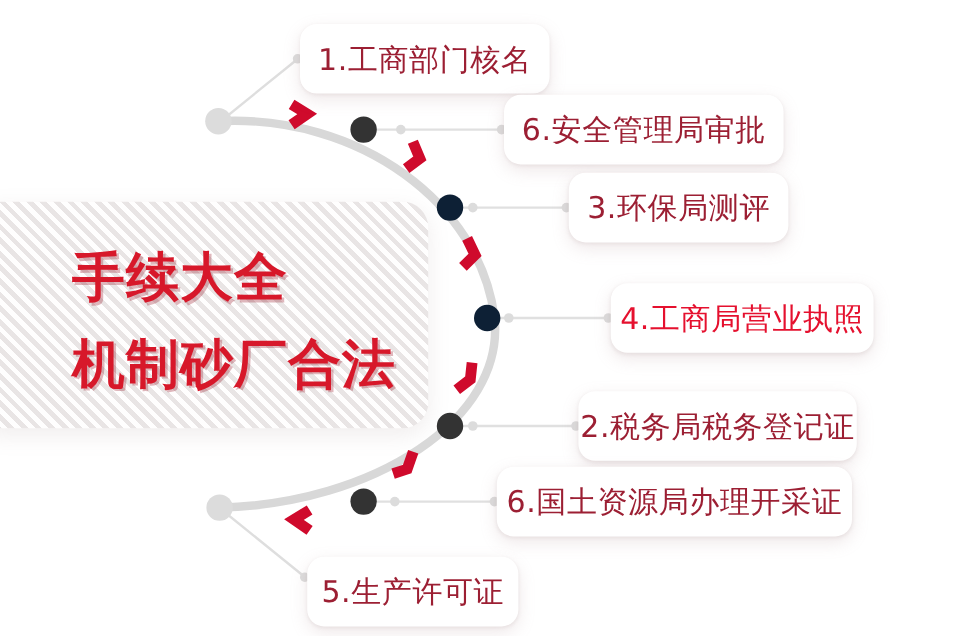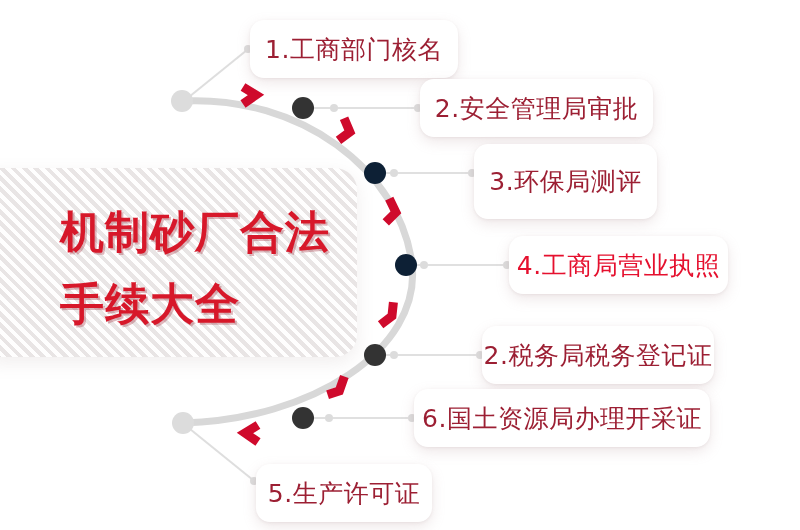--- a/index.html
+++ b/index.html
@@ -67,22 +67,22 @@
   }
   .label-text.accent{color:#e5102e;}
 </style>
 </head>
 <body>
 
 <div id="stage">
 
   <div class="title-panel">
     <div class="title-inner">
+      <div class="title-line">手续大全</div>
       <div class="title-line">机制砂厂合法</div>
-      <div class="title-line">手续大全</div>
     </div>
   </div>
 
   <svg id="arcsvg" viewBox="0 0 800 530">
 
     <path d="M182,101 C300,95 400,170 412,264 C422,350 310,420 183,423" fill="none" stroke="#d8d8d8" stroke-width="7" stroke-linecap="round"></path>
 
     <line x1="184" y1="101" x2="247" y2="50" stroke="#dedede" stroke-width="2"></line>
     <circle cx="248" cy="49" r="4" fill="#dcdcdc"></circle>
 
@@ -125,24 +125,24 @@
       <path d="M345,377 L339,391 L327,394" transform="rotate(-4 337 386)"></path>
       <path d="M258,425 L245,433 L258,442"></path>
     </g>
   </svg>
 
   <div class="label-box" style="left:250px;top:20px;width:208px;height:58px;">
     <span class="label-text">1.工商部门核名</span>
   </div>
 
   <div class="label-box" style="left:420px;top:79px;width:233px;height:58px;">
-    <span class="label-text">2.安全管理局审批</span>
+    <span class="label-text">6.安全管理局审批</span>
   </div>
 
-  <div class="label-box" style="left:474px;top:144px;width:183px;height:75px;">
+  <div class="label-box" style="left:474px;top:144px;width:183px;height:58px;">
     <span class="label-text">3.环保局测评</span>
   </div>
 
   <div class="label-box" style="left:509px;top:236px;width:219px;height:58px;">
     <span class="label-text accent">4.工商局营业执照</span>
   </div>
 
   <div class="label-box" style="left:482px;top:326px;width:232px;height:58px;">
     <span class="label-text">2.税务局税务登记证</span>
   </div>

